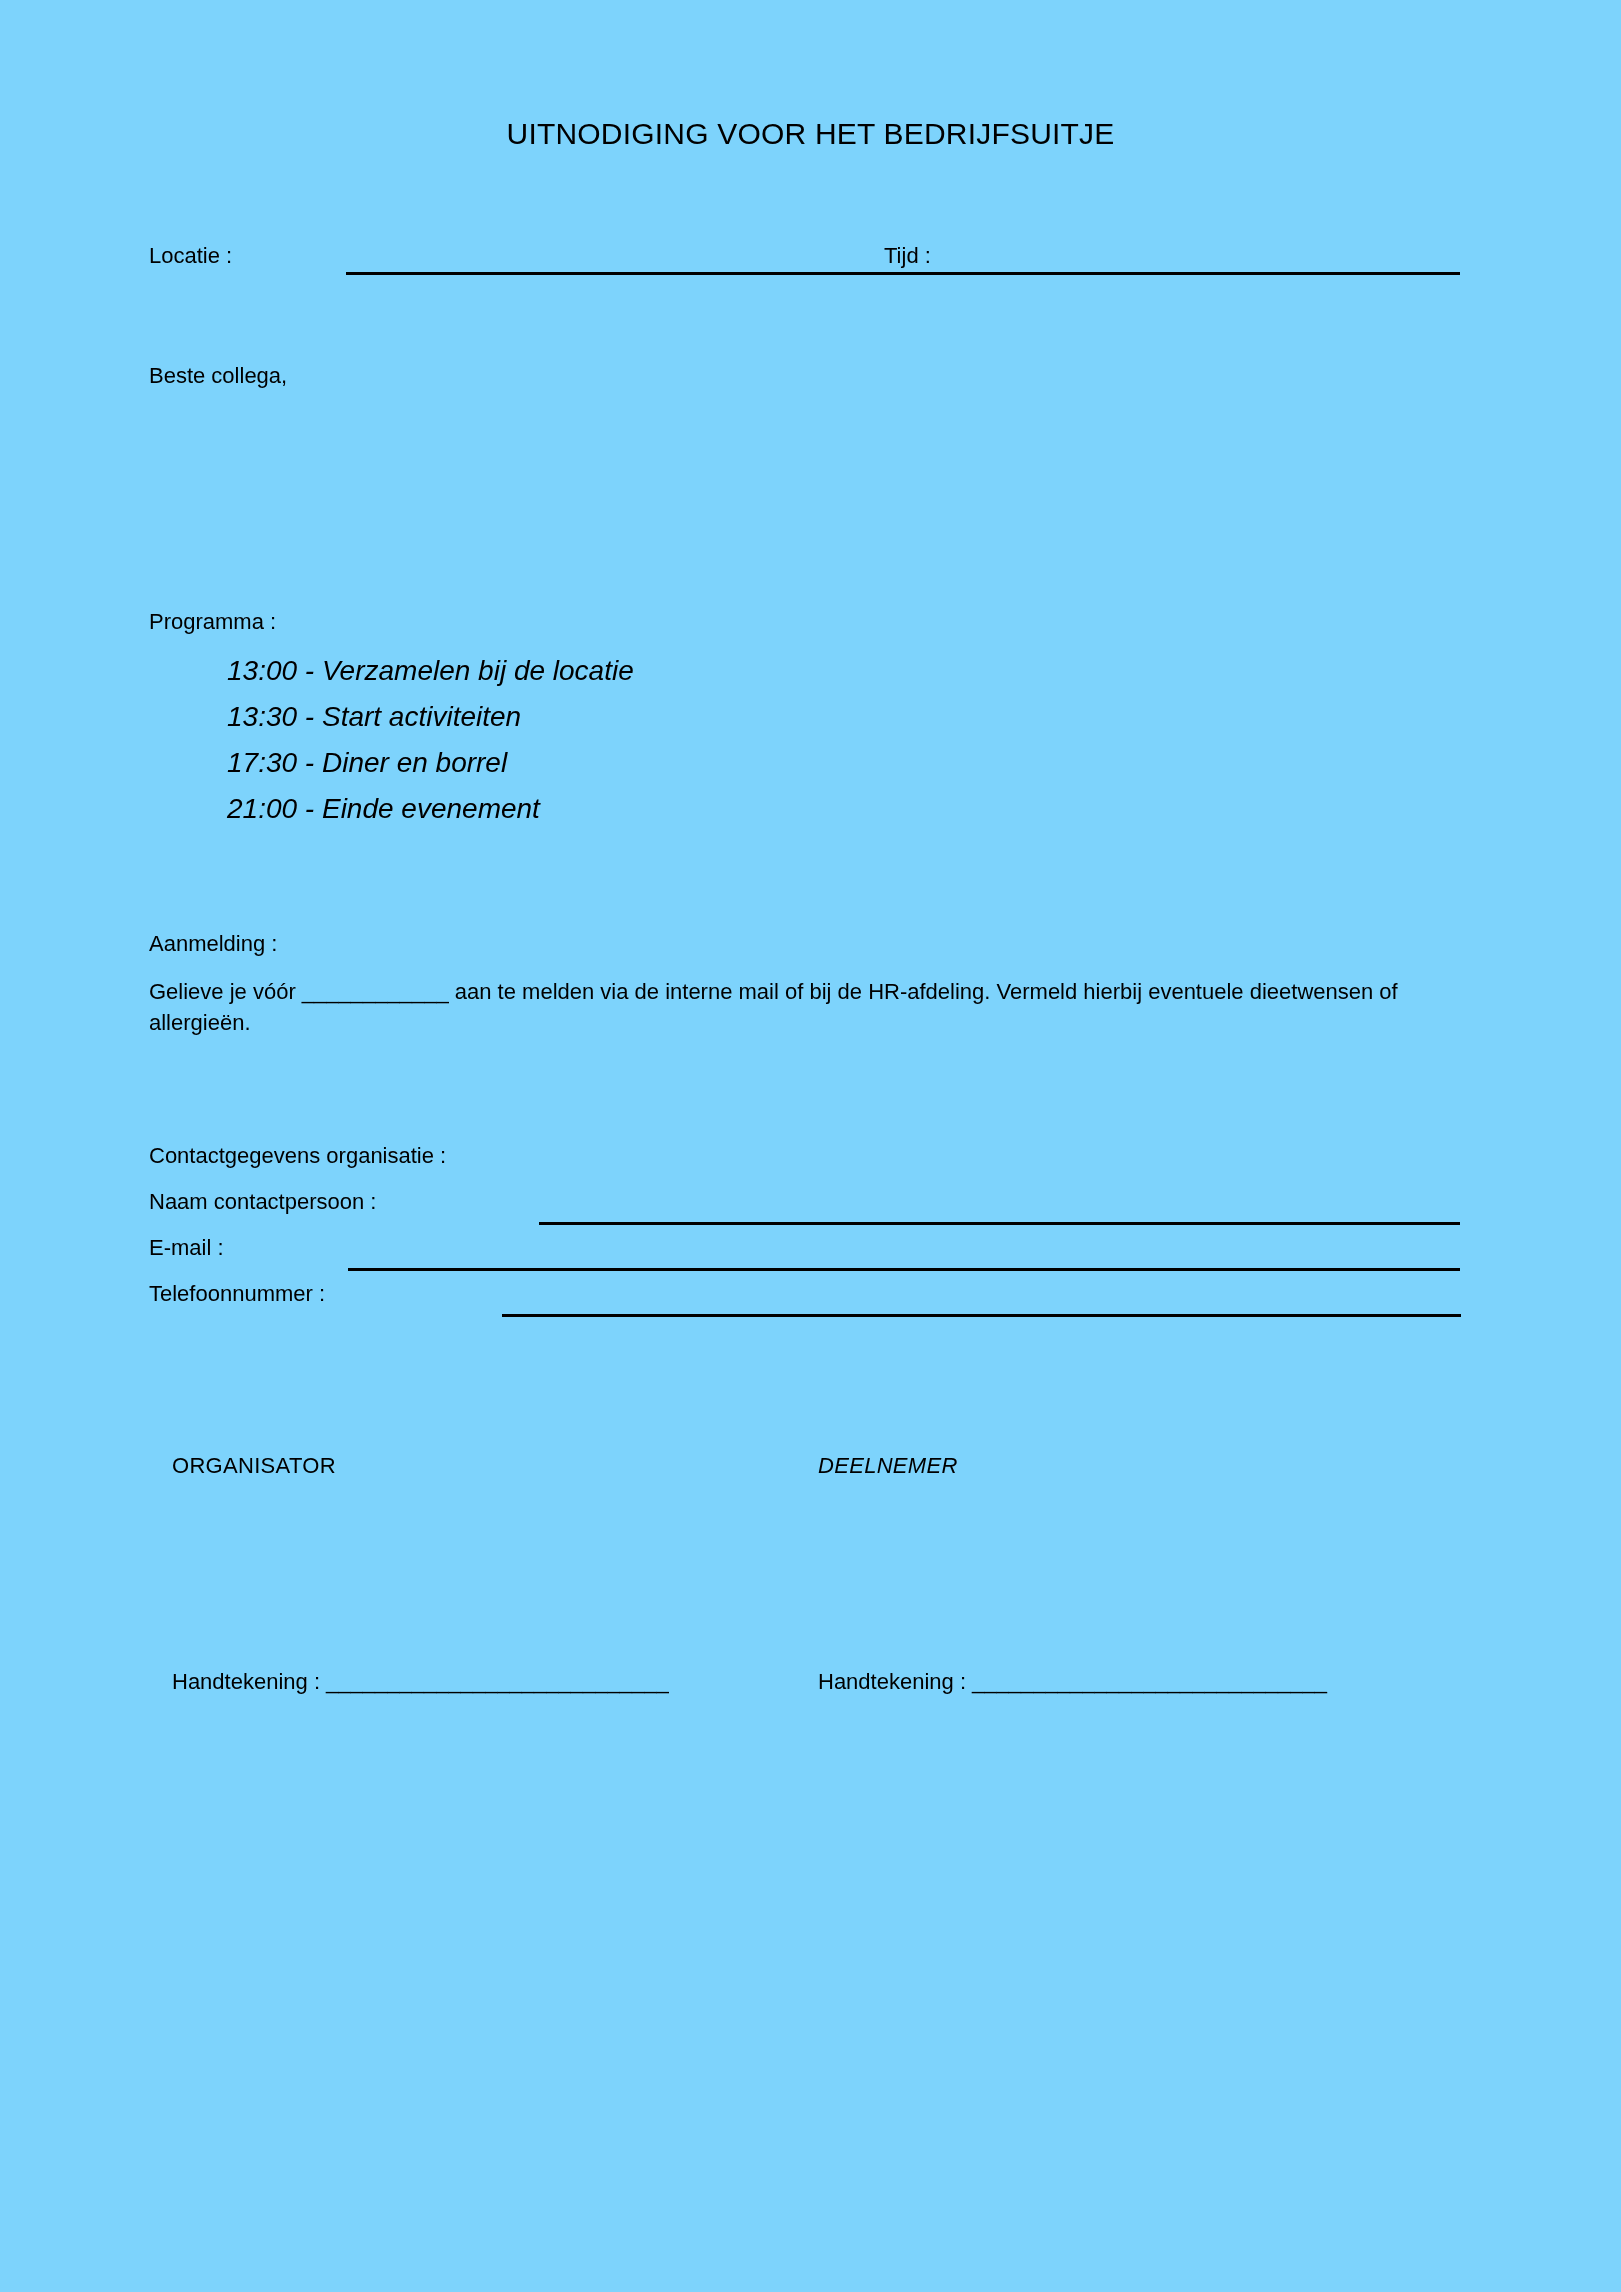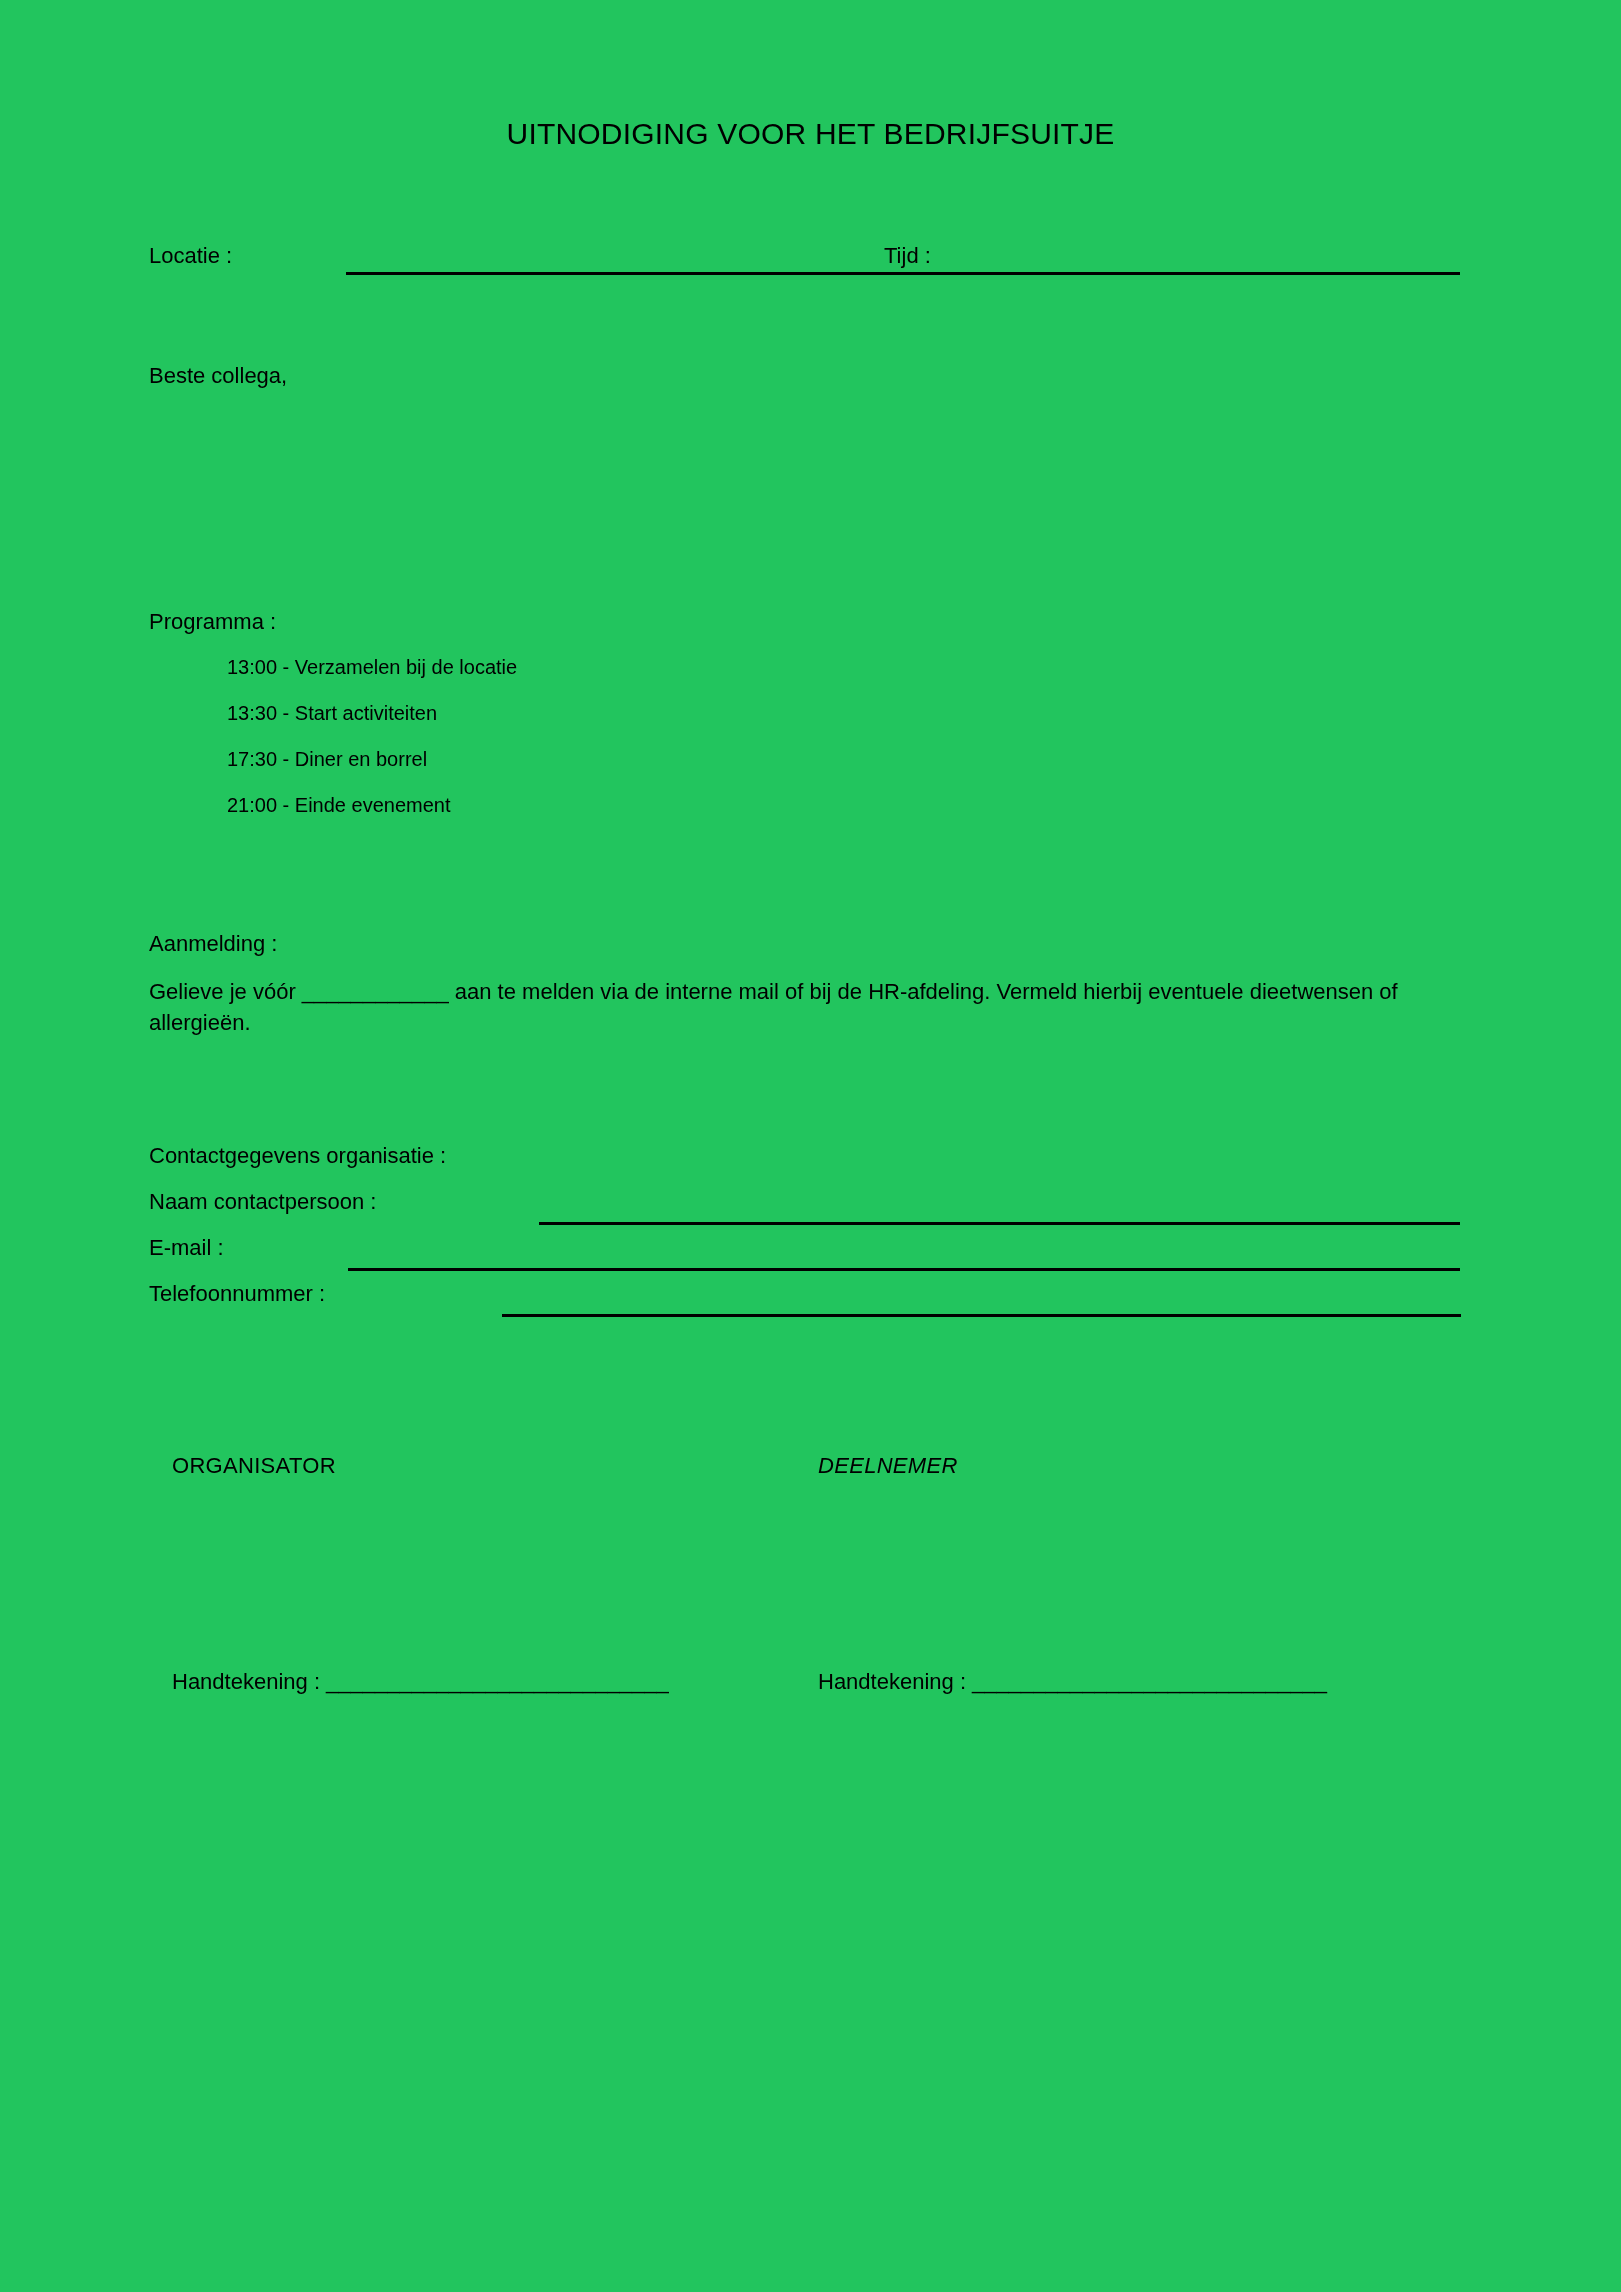--- a/index.html
+++ b/index.html
@@ -8,21 +8,21 @@
     background: #ffffff;
   }
   body {
     font-family: "Liberation Sans", sans-serif;
     color: #000000;
   }
   .page {
     position: relative;
     width: 1621px;
     height: 2293px;
-    background: #22c55e;
+    background: #7dd3fc;
     overflow: hidden;
     box-sizing: border-box;
   }
 
   
   .doc-title {
     position: absolute;
     left: 0;
     top: 116px;
     width: 1621px;
@@ -59,23 +59,24 @@
   .para {
     position: absolute;
     font-size: 22px;
     line-height: 31px;
     text-align: left;
   }
 
   
   .prog-item {
     position: absolute;
-    font-size: 20px;
+    font-size: 28px;
     line-height: 1.0;
     white-space: nowrap;
+    font-style: italic;
   }
 
   
   .sig-head {
     position: absolute;
     font-size: 22px;
     line-height: 1.0;
     white-space: nowrap;
     letter-spacing: 0.3px;
   }

